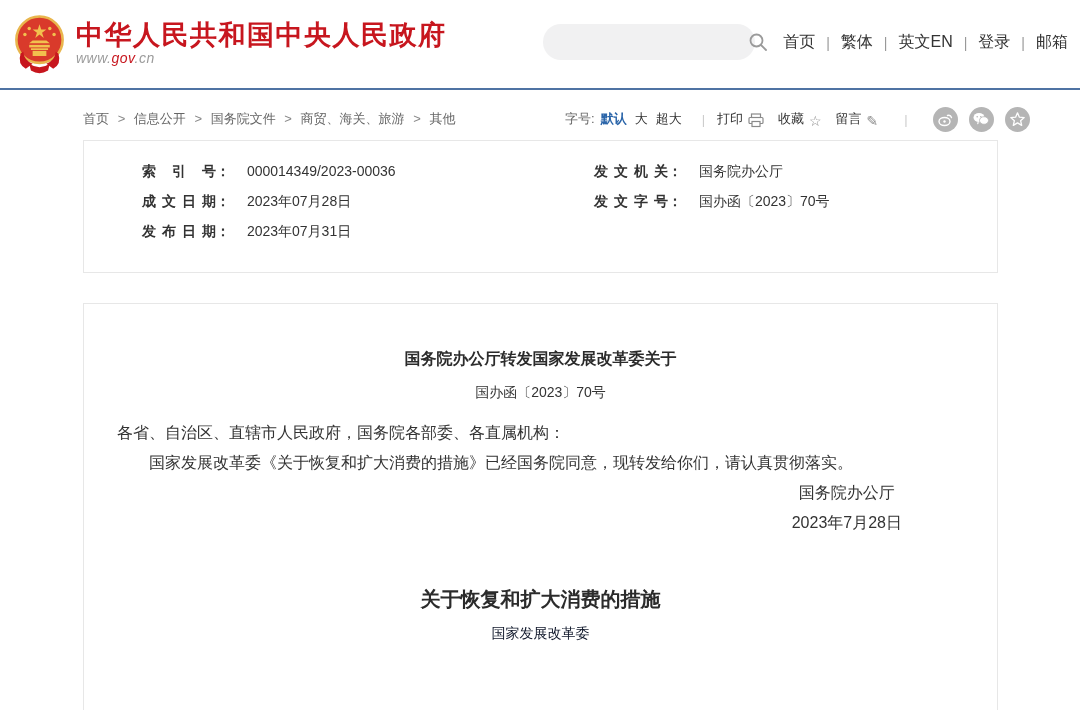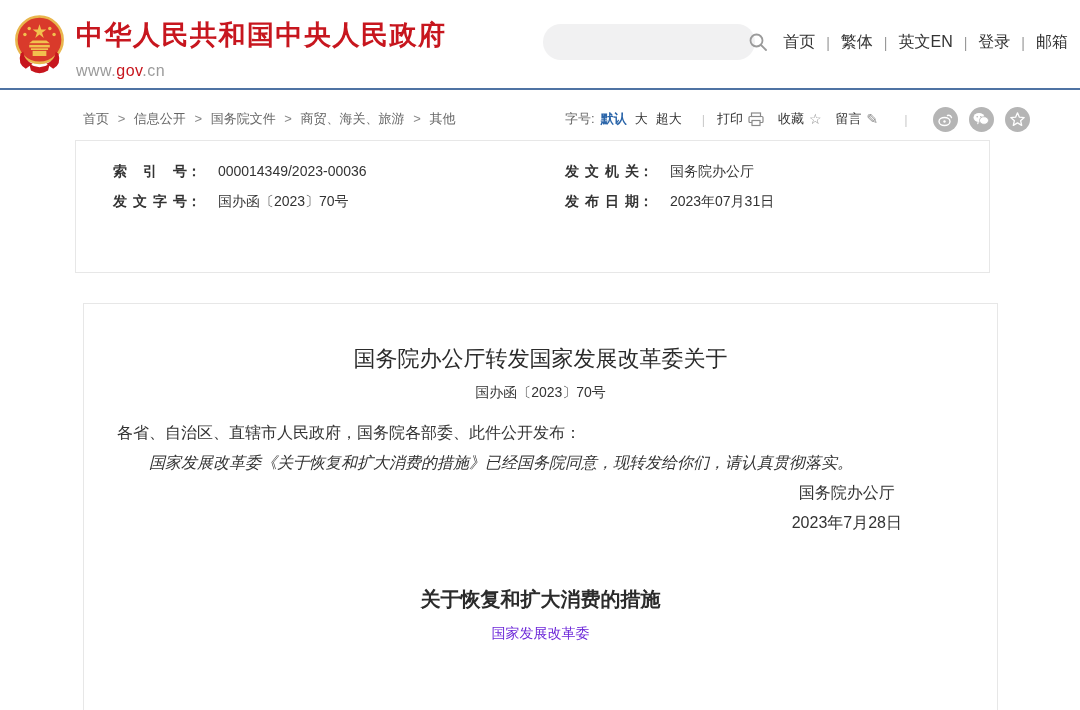--- a/index.html
+++ b/index.html
@@ -6,21 +6,21 @@
   html,body { background:#ffffff; }
   body { font-family:"Liberation Sans","DejaVu Sans",sans-serif; color:#333; }
   .page { position:relative; width:1080px; height:710px; margin:0 auto; background:#fff; overflow:hidden; }
 
   
   .site-header { position:absolute; left:0; top:0; width:1080px; height:88px; background:#fff; }
   .brand { position:absolute; left:12px; top:14px; display:flex; align-items:flex-start; cursor:pointer; }
   .emblem { width:55px; height:60px; }
   .brand-text { margin-left:9px; padding-top:6px; }
   .brand-title { font-size:27px; font-weight:bold; color:#c7161e; letter-spacing:1.5px; line-height:30px; }
-  .brand-url { margin-top:12px; font-size:16px; color:#9b9b9b; letter-spacing:0.5px; }
+  .brand-url { margin-top:0; font-size:14px; color:#9b9b9b; letter-spacing:0.5px;font-style:italic; }
   .brand-url .hl { color:#c7161e; }
 
   .search-box { position:absolute; left:543px; top:24px; width:212px; height:36px; background:#f1f1f2; border-radius:18px; display:flex; align-items:center; }
   .search-input { flex:1; height:100%; border:none; outline:none; background:transparent; padding:0 8px 0 16px; font-size:14px; color:#333; }
   .search-icon { width:20px; height:20px; margin-right:12px; cursor:pointer; flex:0 0 auto; }
 
   .top-nav { position:absolute; right:12px; top:32px; display:flex; align-items:center; font-size:16px; color:#333; }
   .top-nav .nav-link { cursor:pointer; white-space:nowrap; }
   .top-nav .nav-sep { color:#999; margin:0 11px; font-size:14px; }
 
@@ -30,43 +30,43 @@
   .crumb-row { position:absolute; left:0; top:102px; width:1080px; height:32px; }
   .breadcrumb { position:absolute; left:83px; top:8px; font-size:13px; color:#666; }
   .breadcrumb .bc-link { cursor:pointer; }
   .breadcrumb .bc-sep { margin:0 5px; color:#888; }
 
   .toolbar { position:absolute; left:565px; top:4px; height:26px; display:flex; align-items:center; font-size:13px; color:#333; }
   .tb-label { color:#666; margin-right:6px; }
   .tb-opt { cursor:pointer; margin-right:8px; }
   .tb-default { color:#2b65a9; font-weight:bold; }
   .tb-sep { color:#ccc; margin:0 12px; }
-  .tb-btn { display:flex; align-items:center; cursor:pointer; margin-right:14px; white-space:nowrap; }
+  .tb-btn { display:flex; align-items:flex-end; cursor:pointer; margin-right:14px; white-space:nowrap; }
   .tb-btn .glyph { margin-left:5px; color:#8a8a8a; font-size:14px; line-height:1; }
   .tb-btn svg { margin-left:5px; }
   .share-group { display:flex; align-items:center; margin-left:2px; }
   .share-circle { width:25px; height:25px; border-radius:50%; background:#b5b5b5; margin-left:11px; display:flex; align-items:center; justify-content:center; cursor:pointer; }
 
   
-  .meta-box { position:absolute; left:75px; top:140px; width:915px; height:133px; border:1px solid #e7e7e7; background:#fff; padding:15px 0 0 37px; }
+  .meta-box { position:absolute; left:83px; top:140px; width:915px; height:133px; border:1px solid #e7e7e7; background:#fff; padding:15px 0 0 58px; }
   .meta-grid { display:grid; grid-template-columns:452px 1fr; font-size:14px; line-height:30px; }
   .meta-span2 { grid-column:1 / 3; }
   .meta-label { font-weight:bold; color:#333; display:inline-block; min-width:74px; text-align:justify; text-align-last:justify; }
   .meta-colon { font-weight:bold; }
   .meta-value { margin-left:13px; color:#333; }
 
   
   .doc-box { position:absolute; left:83px; top:303px; width:915px; height:480px; border:1px solid #e7e7e7; background:#fff; padding:38px 33px 0 33px; }
-  .doc-title { text-align:center; font-size:22px; font-weight:normal; color:#2b2b2b; line-height:34px; }
+  .doc-title { text-align:center; font-size:16px; font-weight:bold; color:#2b2b2b; line-height:34px; }
   .doc-number { text-align:center; font-size:14px; color:#333; margin-top:8px; }
   .doc-body { margin-top:16px; font-size:16px; line-height:30px; color:#333; }
-  .para-indent { text-indent:2em;font-style:italic; }
+  .para-indent { text-indent:2em; }
   .signature { width:-moz-fit-content; width:fit-content; margin-left:auto; margin-right:62px; text-align:center; }
   .attach-title { margin-top:48px; text-align:center; font-size:20px; font-weight:bold; color:#2b2b2b; }
-  .attach-author { margin-top:12px; text-align:center; font-size:14px; color:#6d28d9; }
+  .attach-author { margin-top:12px; text-align:center; font-size:14px; color:#0f172a; }
 </style>
 </head>
 <body>
 
 <div class="page">
 
   <div class="site-header">
     <div class="brand">
       <svg class="emblem" viewBox="0 0 64 70">
         <circle cx="32" cy="30" r="27" fill="#d93a2b"></circle>
@@ -179,38 +179,42 @@
     <div class="meta-grid">
       <div class="meta-cell">
         <span class="meta-label">索引号</span><span class="meta-colon">：</span>
         <span class="meta-value">000014349/2023-00036</span>
       </div>
       <div class="meta-cell">
         <span class="meta-label">发文机关</span><span class="meta-colon">：</span>
         <span class="meta-value">国务院办公厅</span>
       </div>
       <div class="meta-cell">
+        <span class="meta-label">成文日期</span><span class="meta-colon">：</span>
+        <span class="meta-value">2023年07月28日</span>
+      </div>
+      <div class="meta-cell">
         <span class="meta-label">发文字号</span><span class="meta-colon">：</span>
         <span class="meta-value">国办函〔2023〕70号</span>
       </div>
       <div class="meta-cell">
         <span class="meta-label">发布日期</span><span class="meta-colon">：</span>
         <span class="meta-value">2023年07月31日</span>
       </div>
     </div>
   </div>
 
   <div class="doc-box">
     <div class="doc-title">
       <div>国务院办公厅转发国家发展改革委关于</div>
     </div>
     <div class="doc-number">国办函〔2023〕70号</div>
 
     <div class="doc-body">
-      <p>各省、自治区、直辖市人民政府，国务院各部委、此件公开发布：</p>
+      <p>各省、自治区、直辖市人民政府，国务院各部委、各直属机构：</p>
       <p class="para-indent">国家发展改革委《关于恢复和扩大消费的措施》已经国务院同意，现转发给你们，请认真贯彻落实。</p>
       <div class="signature">
         <div>国务院办公厅</div>
         <div>2023年7月28日</div>
       </div>
     </div>
 
     <div class="attach-title">关于恢复和扩大消费的措施</div>
     <div class="attach-author">国家发展改革委</div>
   </div>

